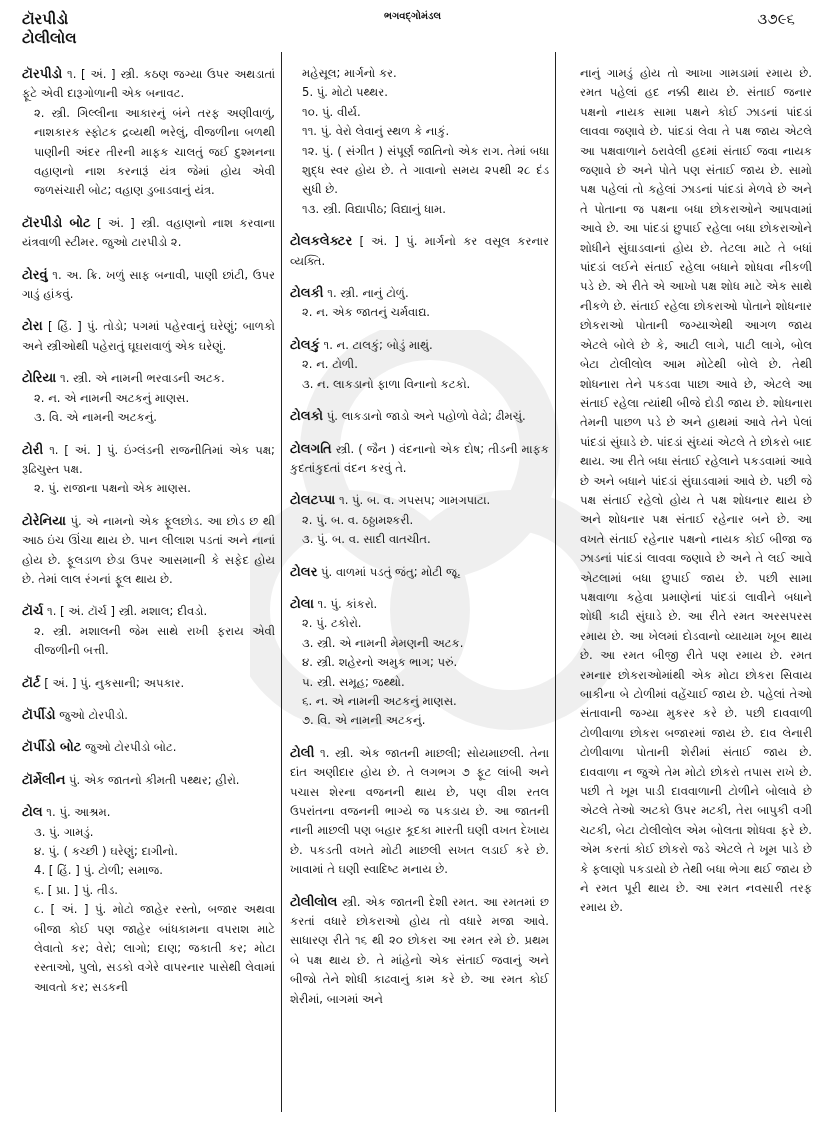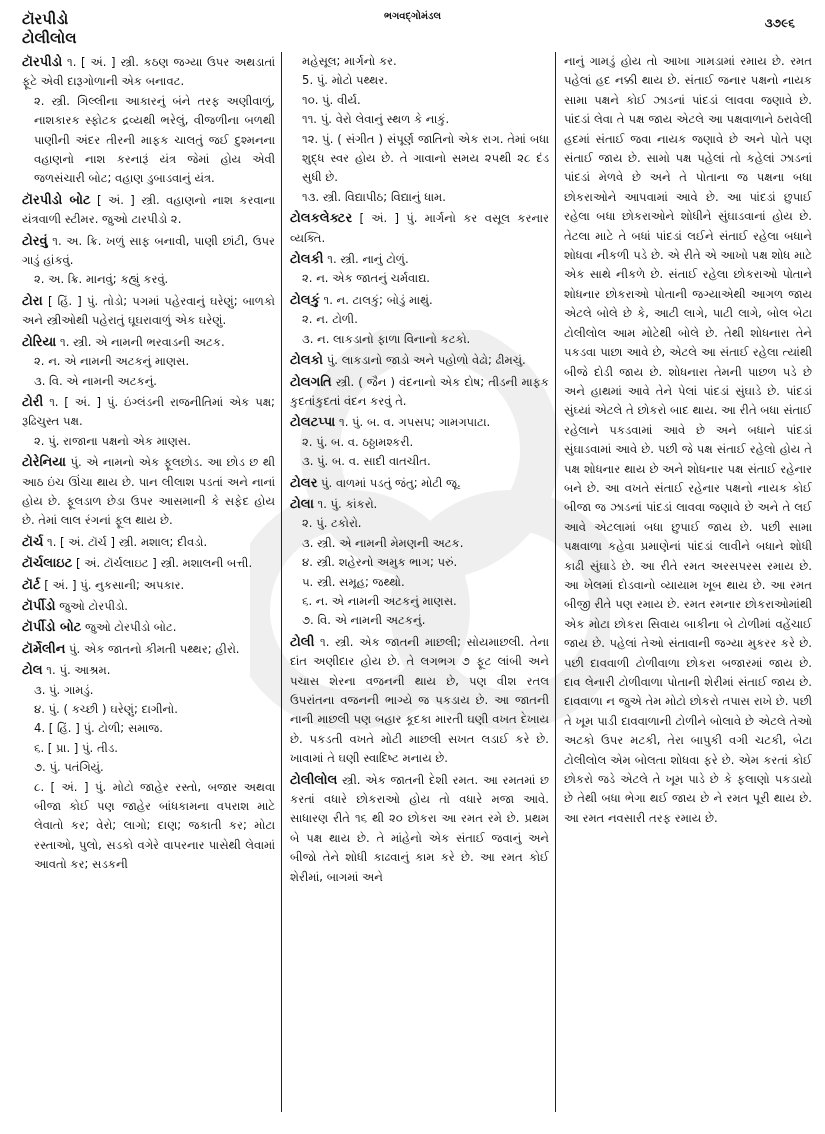--- a/index.html
+++ b/index.html
@@ -18,36 +18,36 @@
   }
   .guide-words {
     position: absolute; left: 22px; top: 10px;
     font-weight: bold; font-size: 15px; line-height: 19px;
   }
   .running-title {
     position: absolute; left: 0; width: 825px; top: 10px; text-align: center;
     font-weight: bold; font-size: 10px;
   }
   .page-number {
-    position: absolute; right: 30px; top: 16px;
-    font-weight: bold; font-size: 12px;
+    position: absolute; right: 30px; top: 10px;
+    font-weight: normal; font-size: 15px;
   }
   .columns {
     position: absolute; left: 22px; top: 52px; width: 790px; height: 1070px;
     display: flex;
   }
   .col {
     box-sizing: border-box; height: 1060px; overflow: hidden;
     font-size: 11.6px; line-height: 19.4px;
     text-align: justify;
   }
   .col-left { width: 259px; padding-right: 6px; }
   .col-mid  { width: 274px; border-left: 1.5px solid #222; padding: 0 6px 0 8px; margin-top: 0; }
-  .col-right{ width: 257px; border-left: 1.5px solid #222; padding: 0 0 0 8px; }
-  .entry { margin: 0 0 1px 0; }
+  .col-right{ width: 257px; border-left: 1.5px solid #222; padding: 0 0 0 24px; }
+  .entry { margin: 12px 0 1px 0; }
   .entry p { margin: 0; }
   .entry .first { padding-left: 0; text-indent: 0; }
   .headword { font-weight: bold; font-size: 13px; }
   .sense { padding-left: 12px; margin: 0; }
   .para { margin: 0; }
 </style>
 </head>
 <body>
 
 <svg class="watermark" viewBox="0 0 360 420">
@@ -69,62 +69,58 @@
   <div class="col col-left">
       <div class="entry">
         <p class="first"><span class="headword">ટૉરપીડો</span> <span>૧. [ અં. ] સ્ત્રી. કઠણ જગ્યા ઉપર અથડાતાં ફૂટે એવી દારૂગોળાની એક બનાવટ.</span></p>
         <p class="sense">૨. સ્ત્રી. ગિલ્લીના આકારનું બંને તરફ અણીવાળું, નાશકારક સ્ફોટક દ્રવ્યથી ભરેલું, વીજળીના બળથી પાણીની અંદર તીરની માફક ચાલતું જઈ દુશ્મનના વહાણનો નાશ કરનારૂં યંત્ર જેમાં હોય એવી જળસંચારી બોટ; વહાણ ડુબાડવાનું યંત્ર.</p>
       </div>
       <div class="entry">
         <p class="first"><span class="headword">ટૉરપીડો બોટ</span> <span>[ અં. ] સ્ત્રી. વહાણનો નાશ કરવાના યંત્રવાળી સ્ટીમર. જુઓ ટારપીડો ૨.</span></p>
       </div>
       <div class="entry">
         <p class="first"><span class="headword">ટોરવું</span> <span>૧. અ. ક્રિ. ખળું સાફ બનાવી, પાણી છાંટી, ઉપર ગાડું હાંકવું.</span></p>
-        <p class="sense">૨. અ. ક્રિ. માનવું; કહ્યું કરવું.</p>
       </div>
       <div class="entry">
         <p class="first"><span class="headword">ટોરા</span> <span>[ હિં. ] પું. તોડો; પગમાં પહેરવાનું ઘરેણું; બાળકો અને સ્ત્રીઓથી પહેરાતું ઘૂઘરાવાળું એક ઘરેણું.</span></p>
       </div>
       <div class="entry">
         <p class="first"><span class="headword">ટોરિયા</span> <span>૧. સ્ત્રી. એ નામની ભરવાડની અટક.</span></p>
         <p class="sense">૨. ન. એ નામની અટકનું માણસ.</p>
         <p class="sense">૩. વિ. એ નામની અટકનું.</p>
       </div>
       <div class="entry">
         <p class="first"><span class="headword">ટોરી</span> <span>૧. [ અં. ] પું. ઇંગ્લંડની રાજનીતિમાં એક પક્ષ; રૂઢિચુસ્ત પક્ષ.</span></p>
         <p class="sense">૨. પું. રાજાના પક્ષનો એક માણસ.</p>
       </div>
       <div class="entry">
         <p class="first"><span class="headword">ટોરેનિયા</span> <span>પું. એ નામનો એક ફૂલછોડ. આ છોડ છ થી આઠ ઇંચ ઊંચા થાય છે. પાન લીલાશ પડતાં અને નાનાં હોય છે. ફૂલડાળ છેડા ઉપર આસમાની કે સફેદ હોય છે. તેમાં લાલ રંગનાં ફૂલ થાય છે.</span></p>
       </div>
       <div class="entry">
         <p class="first"><span class="headword">ટૉર્ચ</span> <span>૧. [ અં. ટૉર્ચ ] સ્ત્રી. મશાલ; દીવડો.</span></p>
-      </div>
-      <div class="entry">
-        <p class="first"><span class="headword">ટૉર્ચલાઇટ</span> <span>[ અં. ટૉર્ચલાઇટ ] સ્ત્રી. મશાલની બત્તી.</span></p>
+        <p class="sense">૨. સ્ત્રી. મશાલની જેમ સાથે રાખી ફરાય એવી વીજળીની બત્તી.</p>
       </div>
       <div class="entry">
         <p class="first"><span class="headword">ટૉર્ટ</span> <span>[ અં. ] પું. નુકસાની; અપકાર.</span></p>
       </div>
       <div class="entry">
         <p class="first"><span class="headword">ટૉર્પીડો</span> <span>જુઓ ટોરપીડો.</span></p>
       </div>
       <div class="entry">
         <p class="first"><span class="headword">ટૉર્પીડો બોટ</span> <span>જુઓ ટોરપીડો બોટ.</span></p>
       </div>
       <div class="entry">
         <p class="first"><span class="headword">ટૉર્મેલીન</span> <span>પું. એક જાતનો કીમતી પથ્થર; હીરો.</span></p>
       </div>
       <div class="entry">
         <p class="first"><span class="headword">ટોલ</span> <span>૧. પું. આશ્રમ.</span></p>
         <p class="sense">૩. પું. ગામડું.</p>
         <p class="sense">૪. પું. ( કચ્છી ) ઘરેણું; દાગીનો.</p>
         <p class="sense">4. [ હિં. ] પું. ટોળી; સમાજ.</p>
         <p class="sense">૬. [ પ્રા. ] પું. તીડ.</p>
-        <p class="sense">૭. પું. પતંગિયું.</p>
         <p class="sense">૮. [ અં. ] પું. મોટો જાહેર રસ્તો, બજાર અથવા બીજા કોઈ પણ જાહેર બાંધકામના વપરાશ માટે લેવાતો કર; વેરો; લાગો; દાણ; જકાતી કર; મોટા રસ્તાઓ, પુલો, સડકો વગેરે વાપરનાર પાસેથી લેવામાં આવતો કર; સડકની</p>
       </div>
     </div>
   <div class="col col-mid">
       <div class="entry">
         <p class="sense">મહેસૂલ; માર્ગનો કર.</p>
         <p class="sense">5. પું. મોટો પથ્થર.</p>
         <p class="sense">૧૦. પું. વીર્ય.</p>
         <p class="sense">૧૧. પું. વેરો લેવાનું સ્થળ કે નાકું.</p>
         <p class="sense">૧૨. પું. ( સંગીત ) સંપૂર્ણ જાતિનો એક રાગ. તેમાં બધા શુદ્ધ સ્વર હોય છે. તે ગાવાનો સમય ૨૫થી ૨૮ દંડ સુધી છે.</p>

